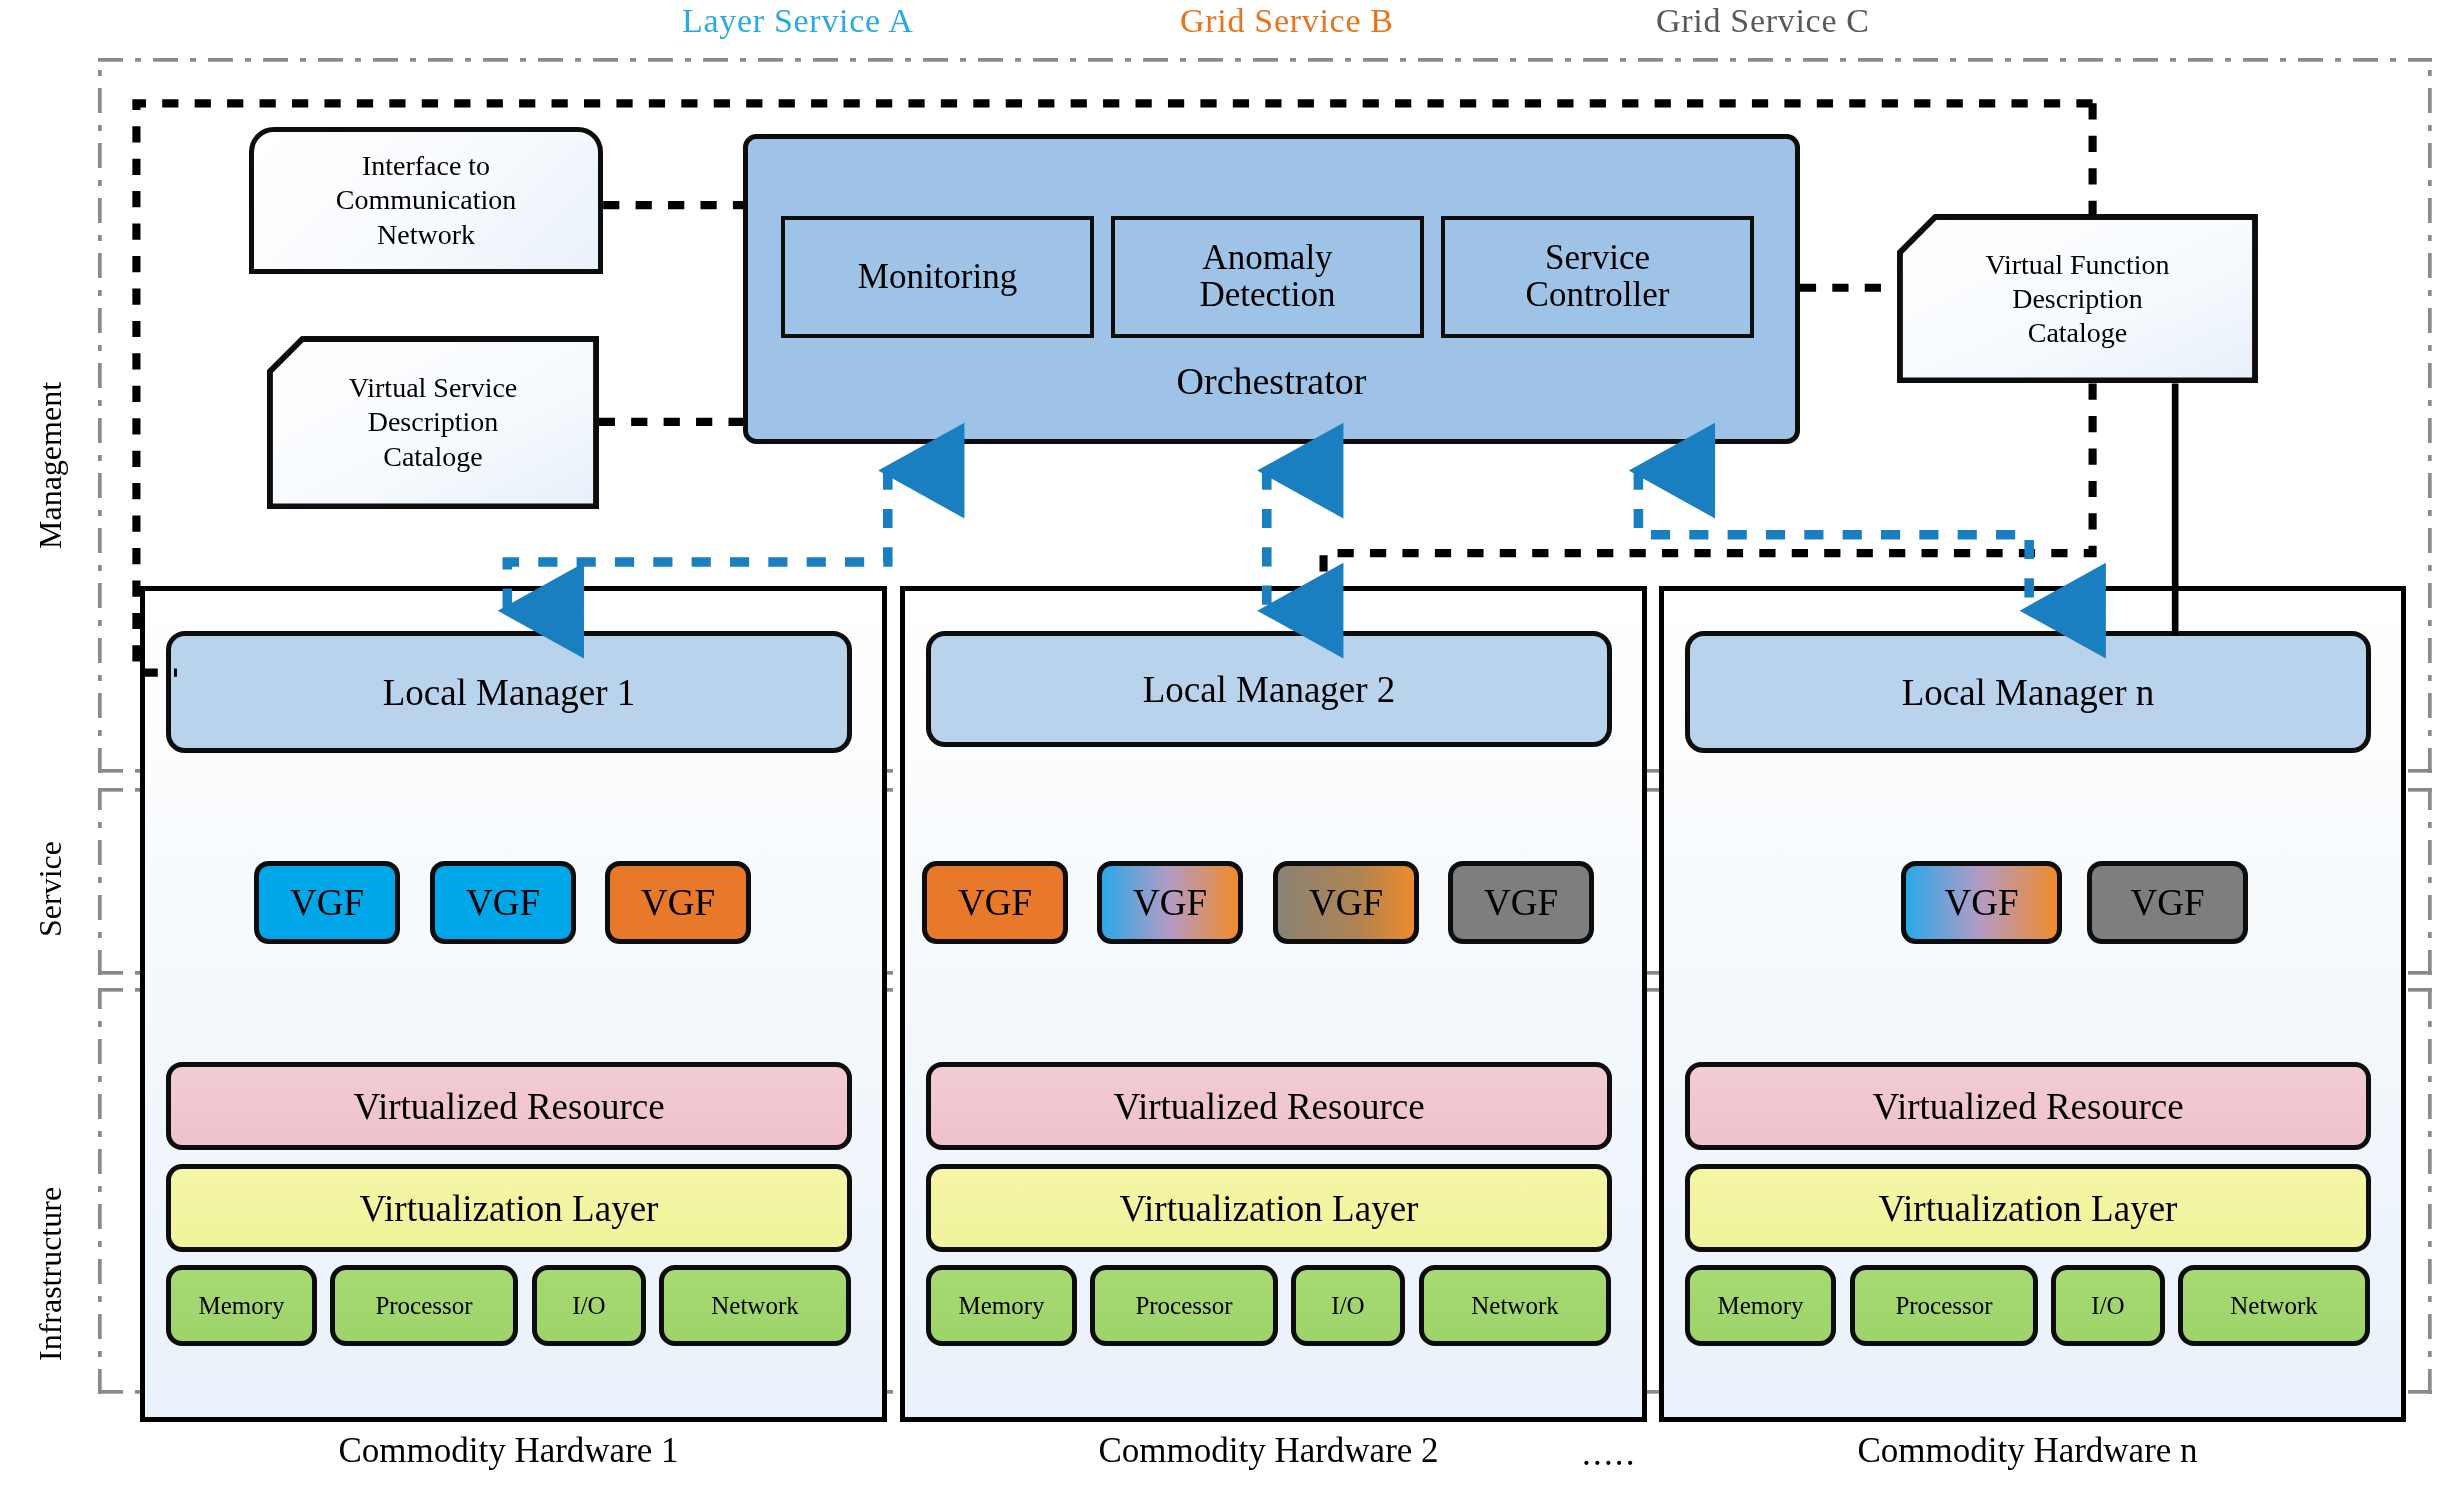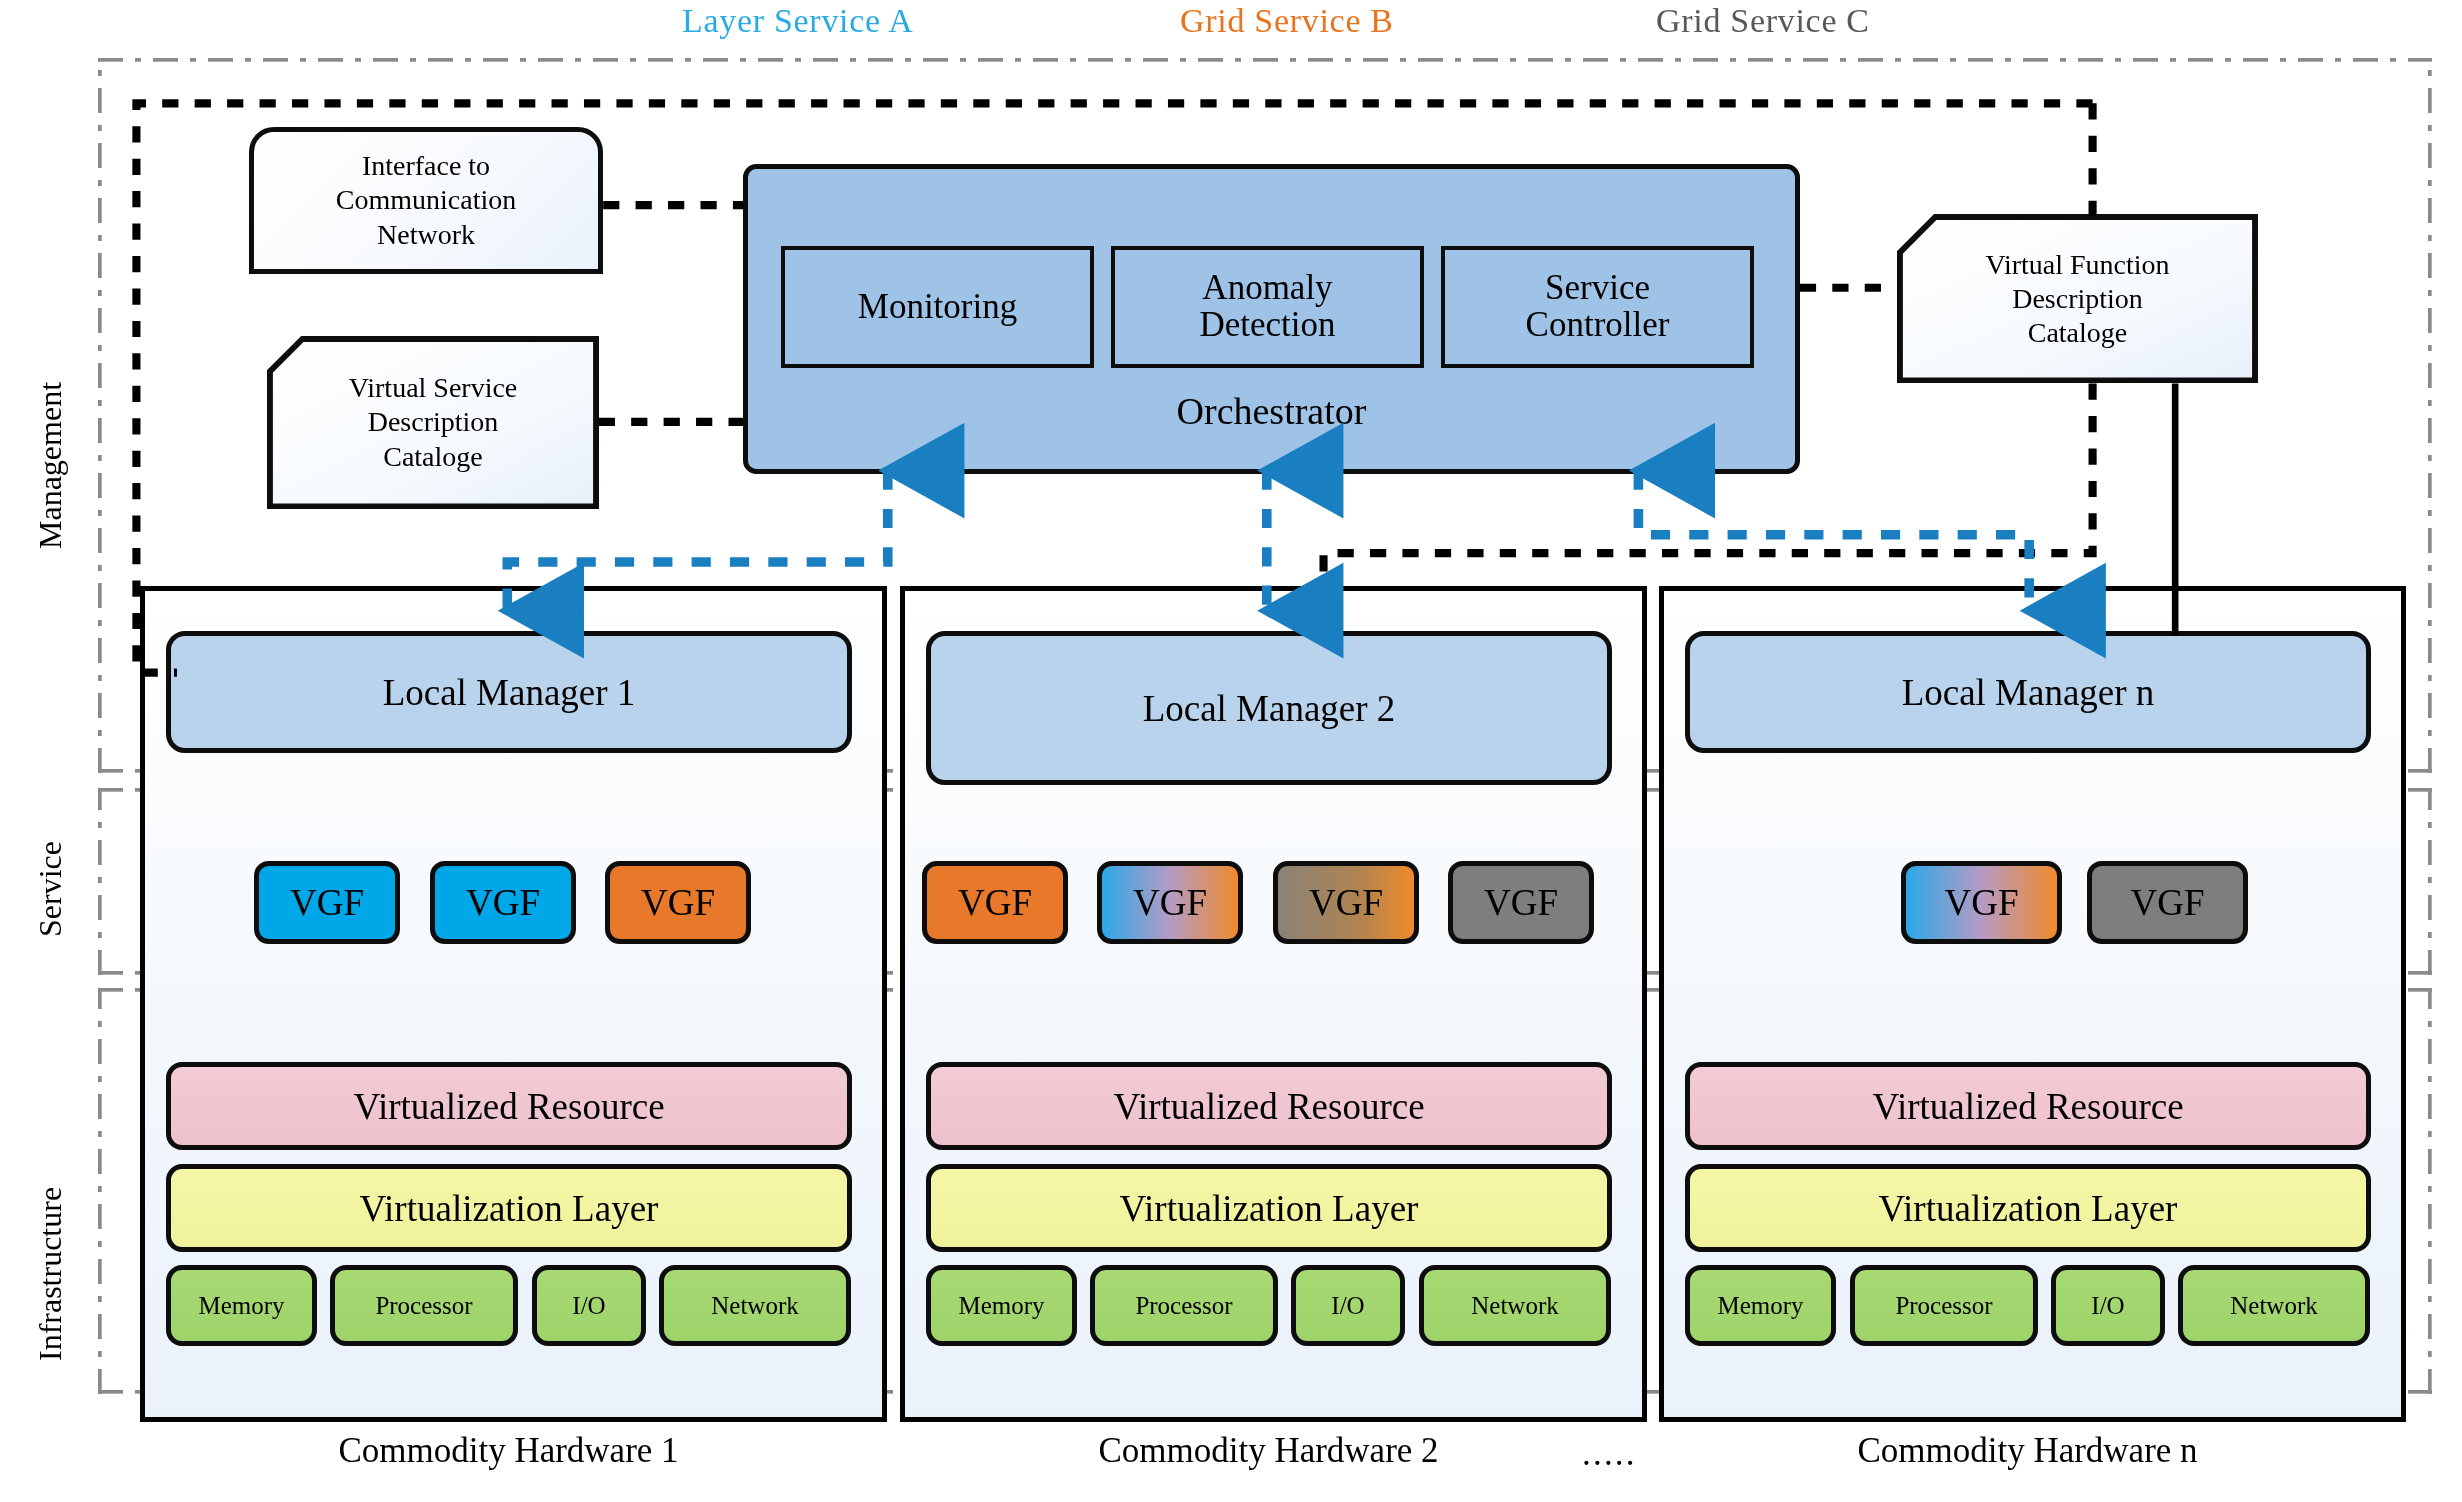--- a/index.html
+++ b/index.html
@@ -29,21 +29,21 @@
 
   
   .hwcol{position:absolute;border:5.2px solid #000;background:linear-gradient(180deg,#ffffff 0%,#f2f7fc 60%,#e9f1fa 100%);}
 
   
   .rbox{position:absolute;border:5.2px solid #0d0d0d;border-radius:19px;
         display:flex;align-items:center;justify-content:center;text-align:center;
         box-sizing:border-box;}
 
   .lm{background:#b9d3ec;font-size:37px;}
-  .orch{background:#9ec3e6;border-radius:13.3px;margin-top:30px;}
+  .orch{background:#9ec3e6;border-radius:13.3px;}
   .orchsub{position:absolute;background:#9ec3e6;border:4.4px solid #0d0d0d;
            display:flex;align-items:center;justify-content:center;text-align:center;
            font-size:35px;line-height:1.05;box-sizing:border-box;}
   .orchlabel{position:absolute;font-size:38px;width:100%;text-align:center;}
 
   
   .note{position:absolute;border:5.2px solid #0d0d0d;
         background:linear-gradient(135deg,#ffffff 0%,#f7fafe 55%,#eaf1fa 100%);
         display:flex;align-items:center;justify-content:center;text-align:center;
         font-size:28px;line-height:1.22;box-sizing:border-box;}
@@ -146,21 +146,21 @@
     <div class="orchsub" style="left:693px;top:77px;width:313px;height:122px;white-space:pre-line;">
       <span>Service
 Controller</span>
     </div>
     <div class="orchlabel" style="left:0;top:220px;">Orchestrator</div>
   </div>
 
   <div class="rbox lm" style="left:166px;top:631px;width:686px;height:122px;">
     <span>Local Manager 1</span>
   </div>
-  <div class="rbox lm" style="left:926px;top:631px;width:686px;height:154px;">
+  <div class="rbox lm" style="left:926px;top:631px;width:686px;height:116px;">
     <span>Local Manager 2</span>
   </div>
   <div class="rbox lm" style="left:1685px;top:631px;width:686px;height:122px;">
     <span>Local Manager n</span>
   </div>
 
   <div class="vgf" style="left:254px;top:861px;width:146px;height:83px;background:#00a7e8;">
       <span>VGF</span>
     </div>
   <div class="vgf" style="left:430px;top:861px;width:146px;height:83px;background:#00a7e8;">

